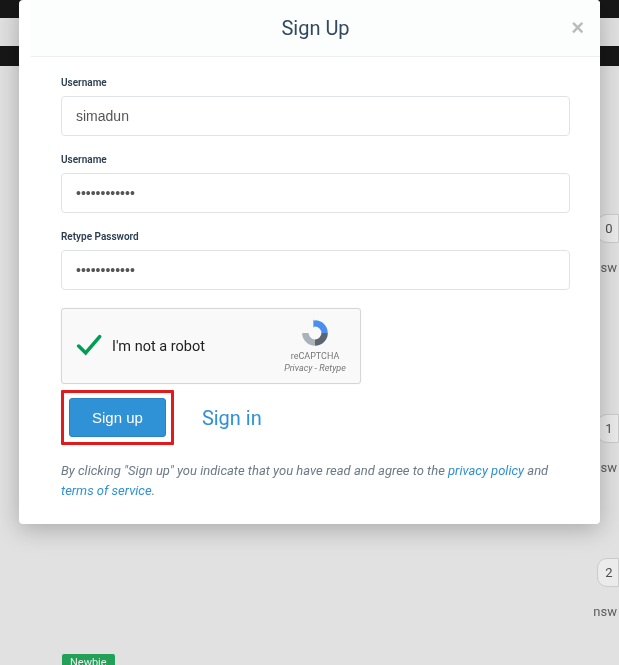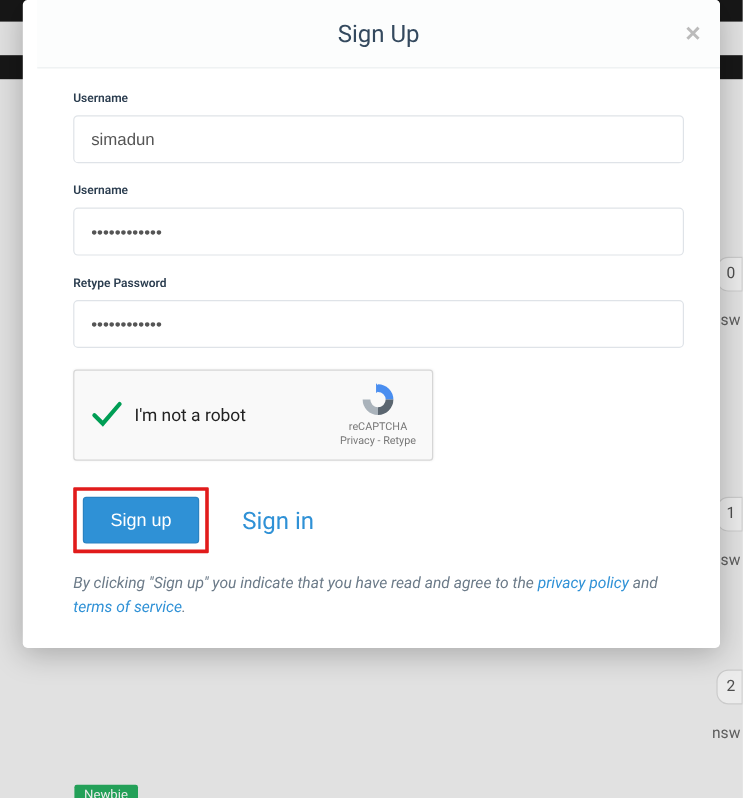--- a/index.html
+++ b/index.html
@@ -121,41 +121,41 @@
 
   .recaptcha {
     width: 300px;
     height: 76px;
     border: 1px solid #d6d6d6;
     border-radius: 3px;
     background: #f9f9f9;
     display: flex;
     align-items: center;
     padding: 0 12px;
-    margin-bottom: 22px;
+    margin-bottom: 6px;
     box-shadow: 0 0 2px rgba(0,0,0,0.05);
   }
   .recaptcha-check {
     width: 28px; height: 28px;
     display: flex; align-items: center; justify-content: center;
   }
   .recaptcha-label {
     flex: 1;
     font-size: 14.5px;
     color: #222;
     padding-left: 10px;
   }
   .recaptcha-right {
     width: 66px;
     text-align: center;
     font-size: 9px;
     color: #777;
     line-height: 1.3;
   }
-  .recaptcha-right a { color: #777; text-decoration: none; }
+  .recaptcha-right a { color: #777; text-decoration: none; font-style: italic; }
   .recaptcha-logo {
     width: 32px; height: 32px;
     margin: 0 auto 2px auto;
   }
 
   .actions {
     display: flex;
     align-items: center;
     gap: 28px;
     margin-bottom: 16px;

